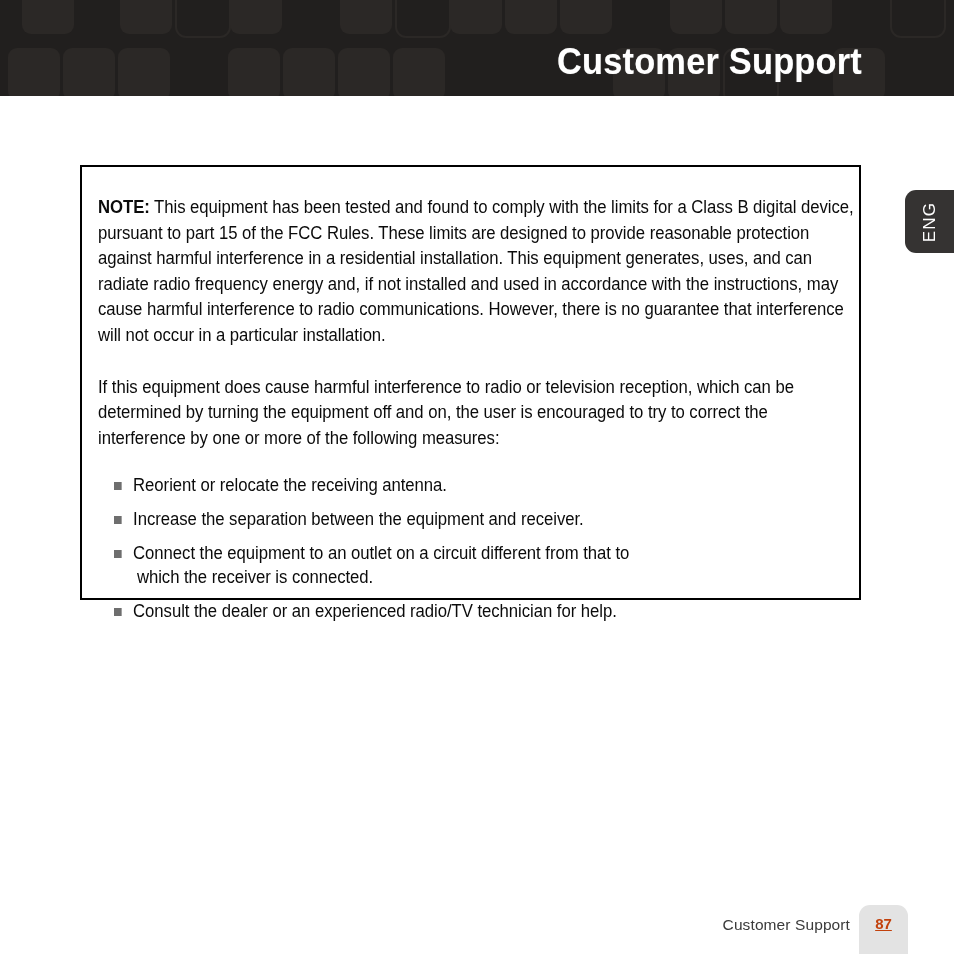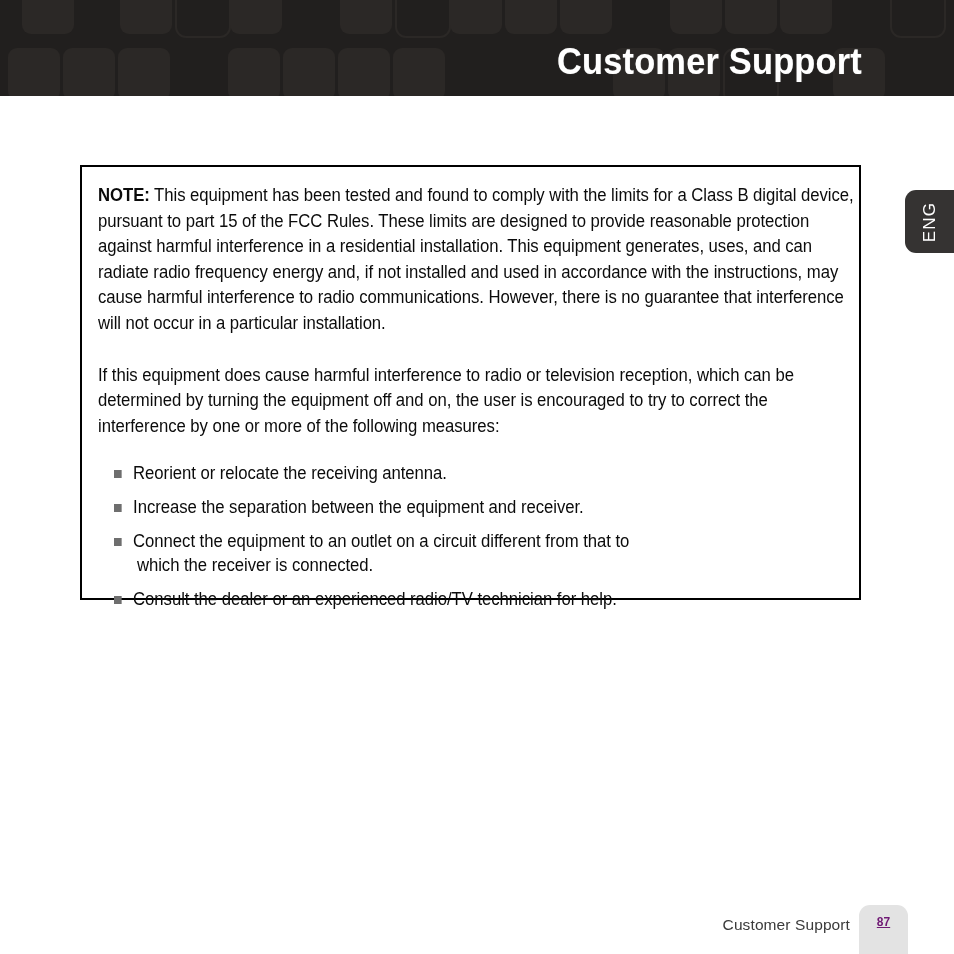--- a/index.html
+++ b/index.html
@@ -87,21 +87,21 @@
     position: absolute;
     left: 80px;
     top: 165px;
     width: 781px;
     height: 435px;
     border: 2px solid #000000;
     box-sizing: border-box;
     background: #ffffff;
   }
   .note-inner {
-    padding: 16px 18px 0 16px;
+    padding: 28px 18px 0 16px;
   }
   .para {
     color: #0b0b0b;
     font-size: 17.5px;
     line-height: 25.6px;
     font-family: "Liberation Sans", sans-serif;
     transform: scaleX(0.955);
     transform-origin: left top;
     margin: 0;
     letter-spacing: -0.05px;
@@ -166,22 +166,22 @@
     background: #e3e3e3;
     border-top-left-radius: 11px;
     border-top-right-radius: 11px;
   }
   .page-number {
     position: absolute;
     left: 0;
     top: 10px;
     width: 49px;
     text-align: center;
-    color: #701a75;
-    font-size: 12px;
+    color: #c2410c;
+    font-size: 15px;
     font-weight: bold;
     font-family: "Liberation Sans", sans-serif;
     text-decoration: underline;
   }
 </style>
 </head>
 <body>
 
 <div class="header">
   <div class="header-pattern">

